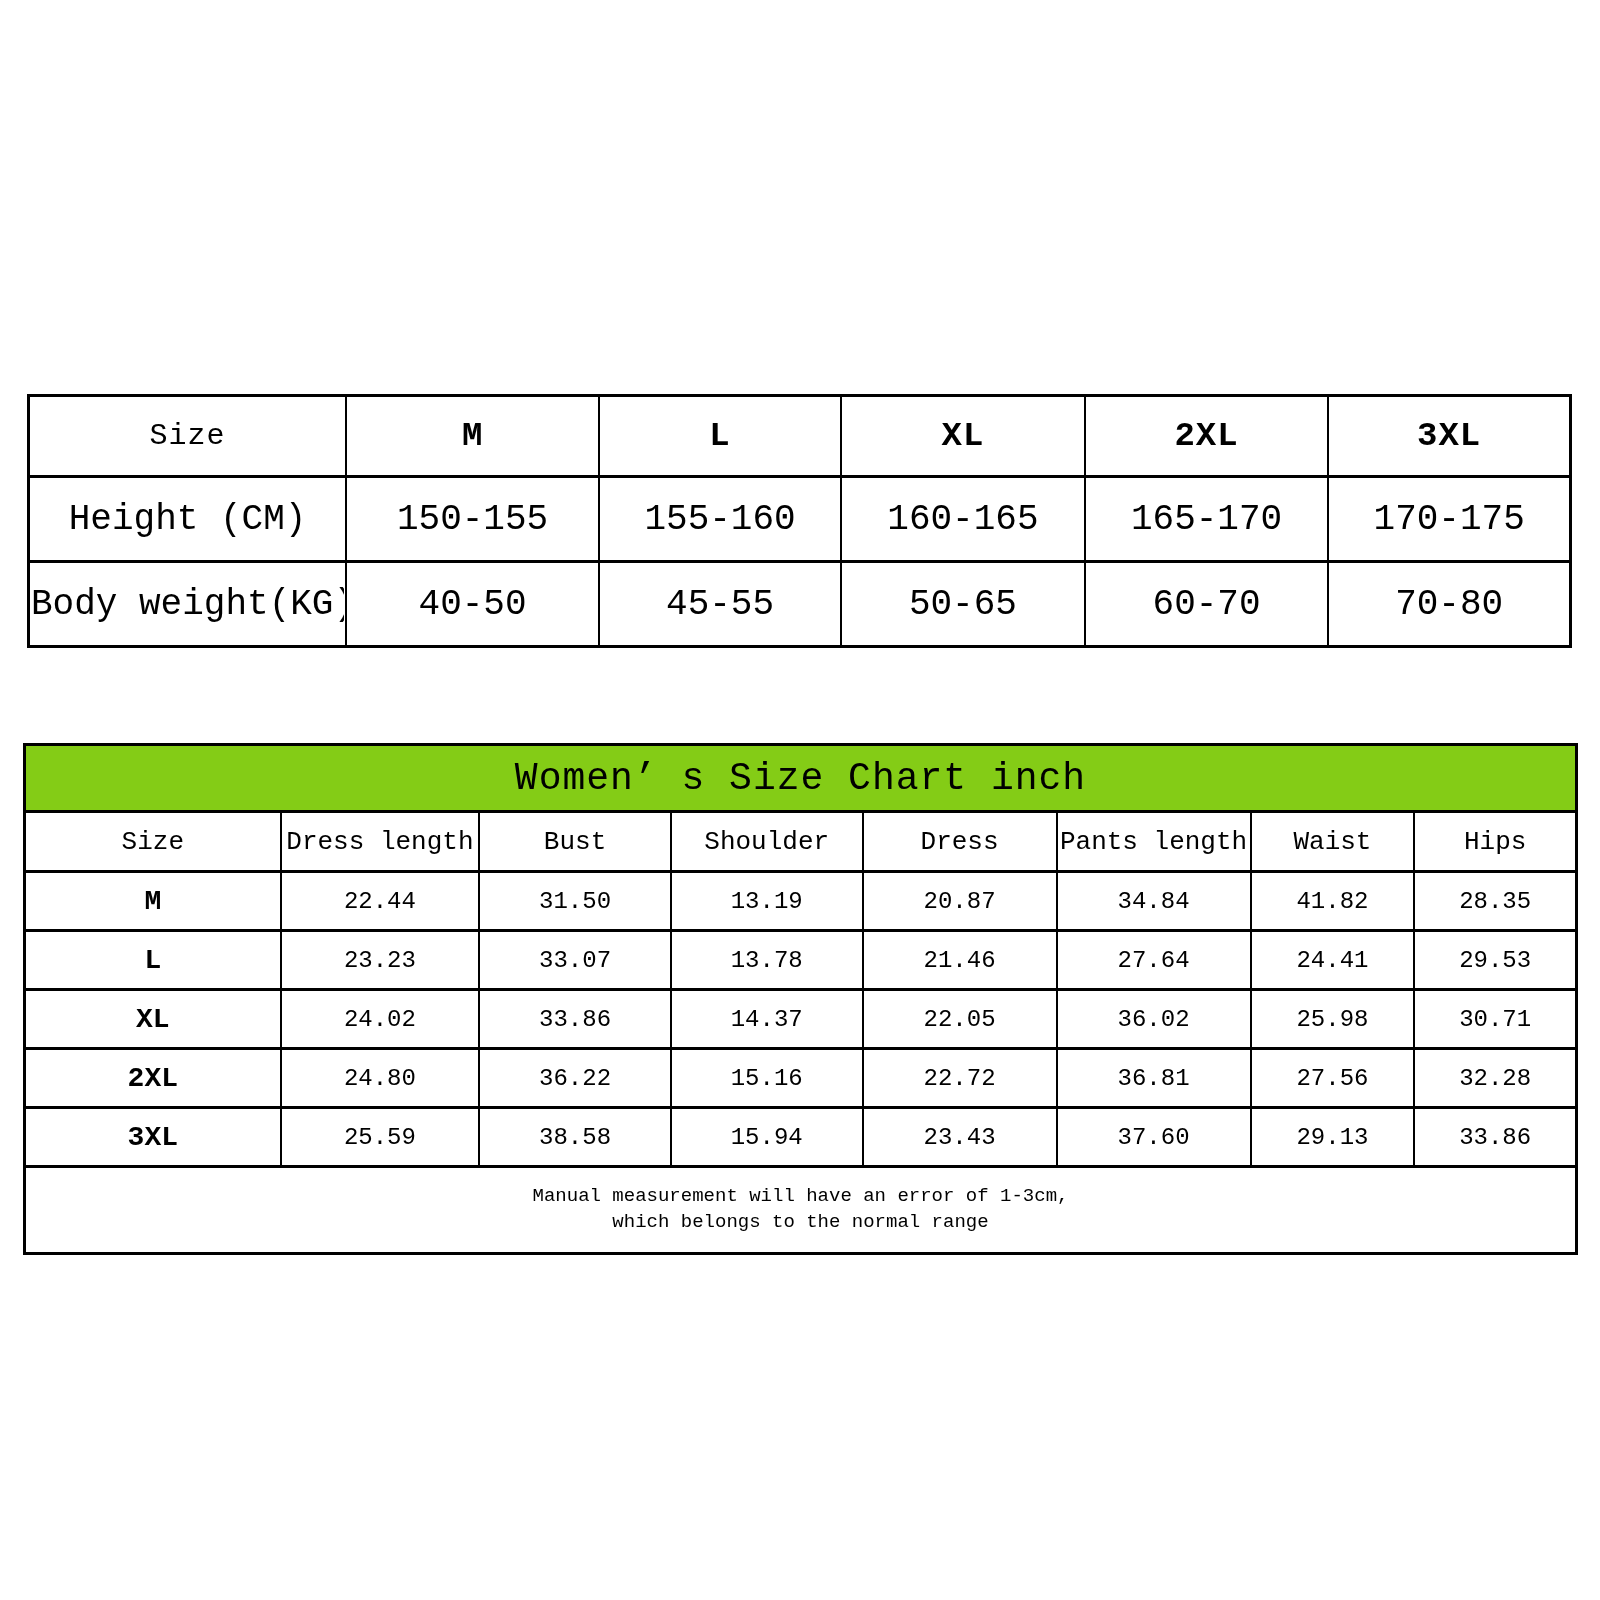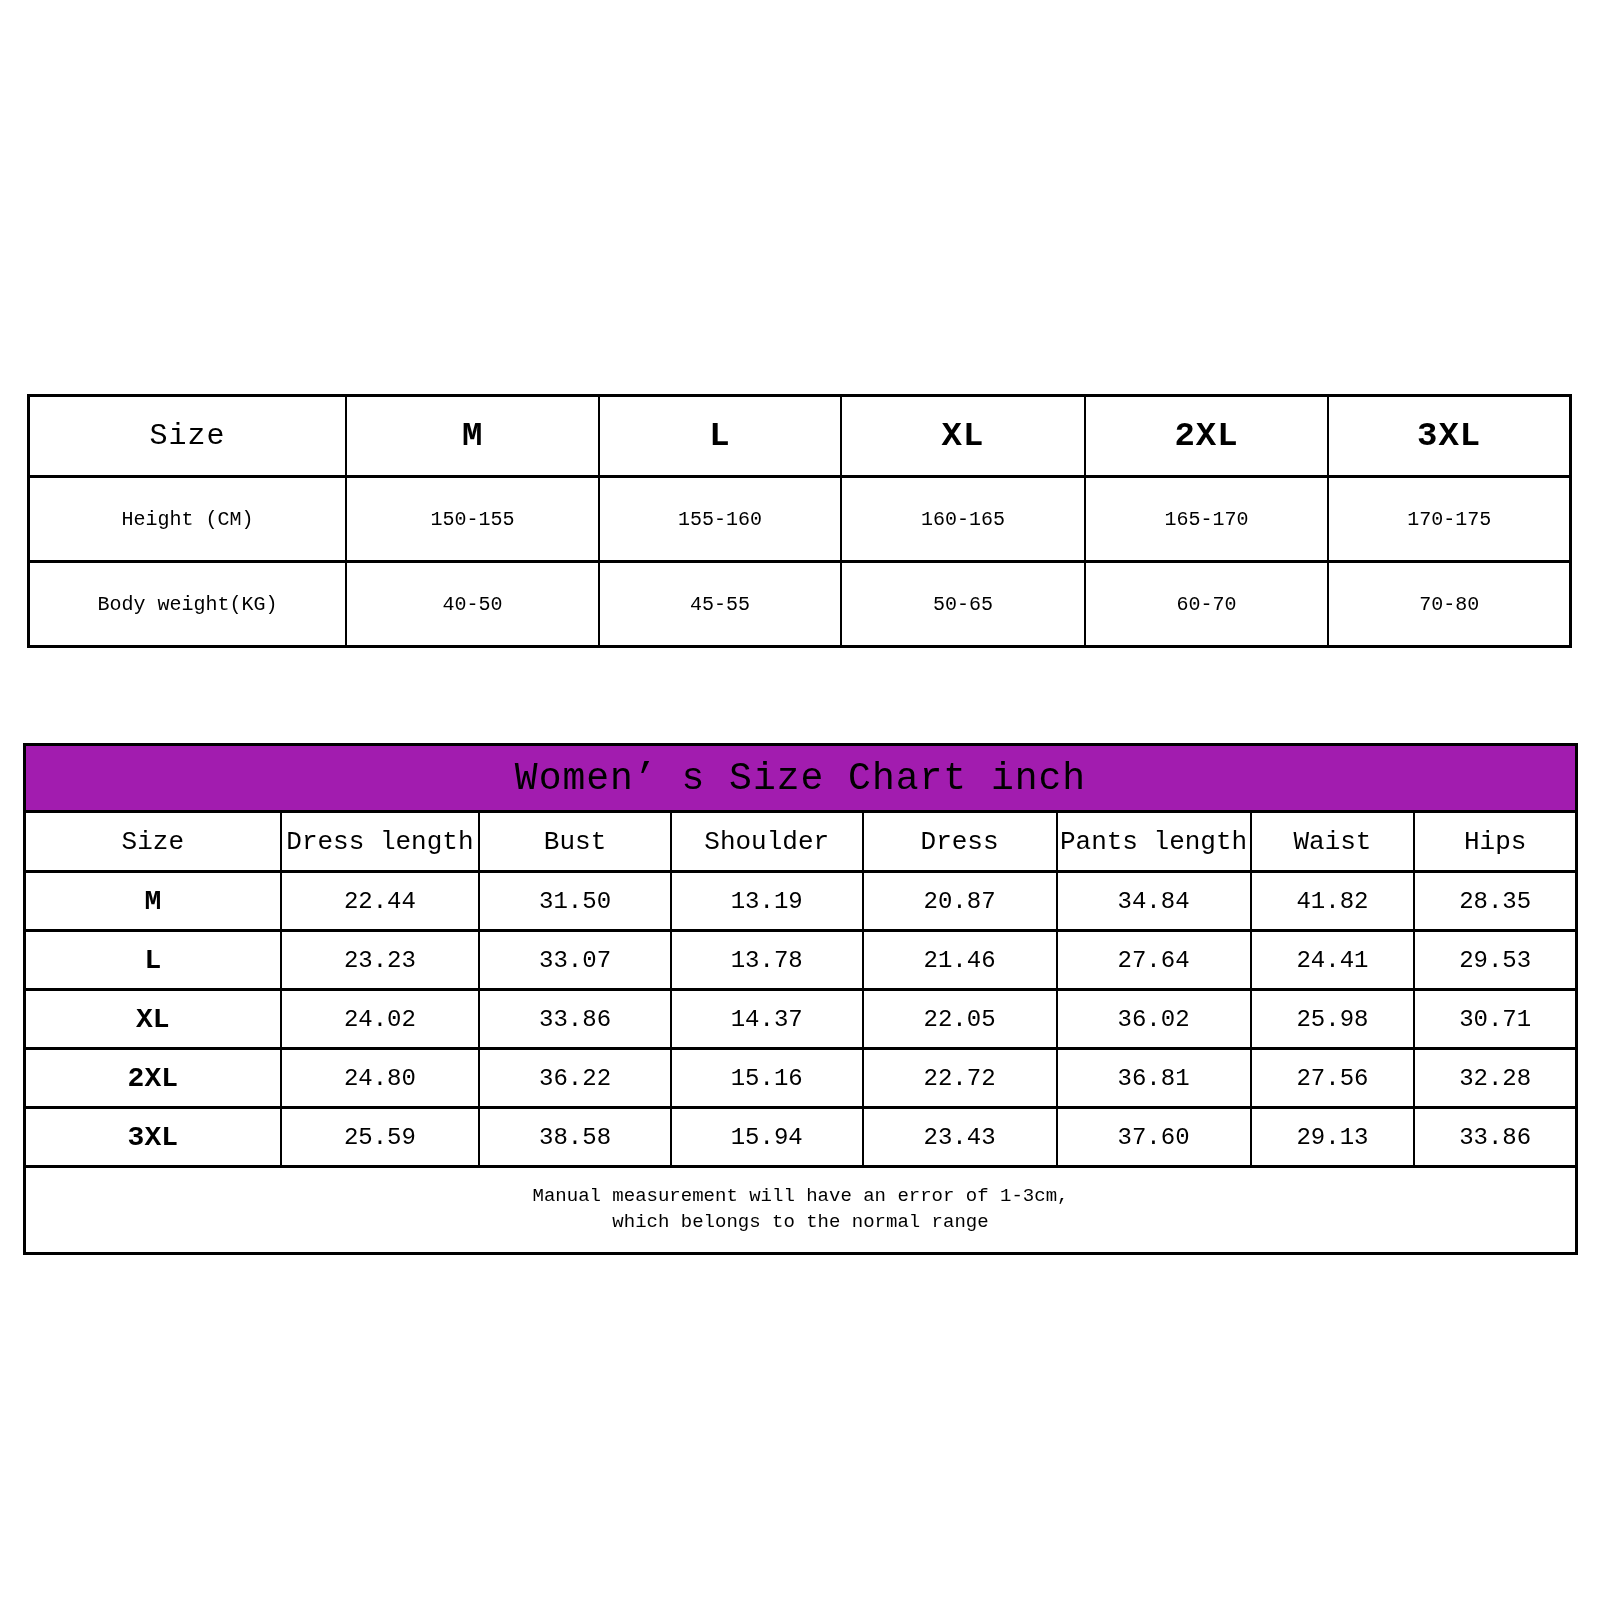--- a/index.html
+++ b/index.html
@@ -36,39 +36,39 @@
   .top-table {
     border: 3px solid #000;
   }
   .top-table td {
     border: 2px solid #000;
     border-top-width: 3px;
     border-bottom-width: 3px;
   }
   .top-table tr.hdr td   { height: 76px; font-size: 34px; font-weight: bold; letter-spacing: 1px; }
   .top-table tr.hdr td.lbl { font-weight: normal; font-size: 30px; }
-  .top-table tr.body td  { height: 80px; font-size: 20px; border-radius: 22px; }
+  .top-table tr.body td  { height: 80px; font-size: 36px; border-radius: 22px; }
   .top-table td.lbl      { font-size: 28px; }
 
   
   .bottom-table-wrap {
     position: absolute;
     left: 23px;
     top: 743px;
     width: 1555px;
   }
   .bottom-table {
     border: 3px solid #000;
   }
   .bottom-table td {
     border: 2px solid #000;
   }
   .bottom-table td.title-cell {
     height: 62px;
-    background: #a21caf;
+    background: #84cc16;
     font-size: 38px;
     letter-spacing: 1px;
     border-bottom-width: 3px;
   }
   .bottom-table tr.cols td {
     height: 55px;
     font-size: 26px;
   }
   .bottom-table tr.data td {
     height: 54px;

